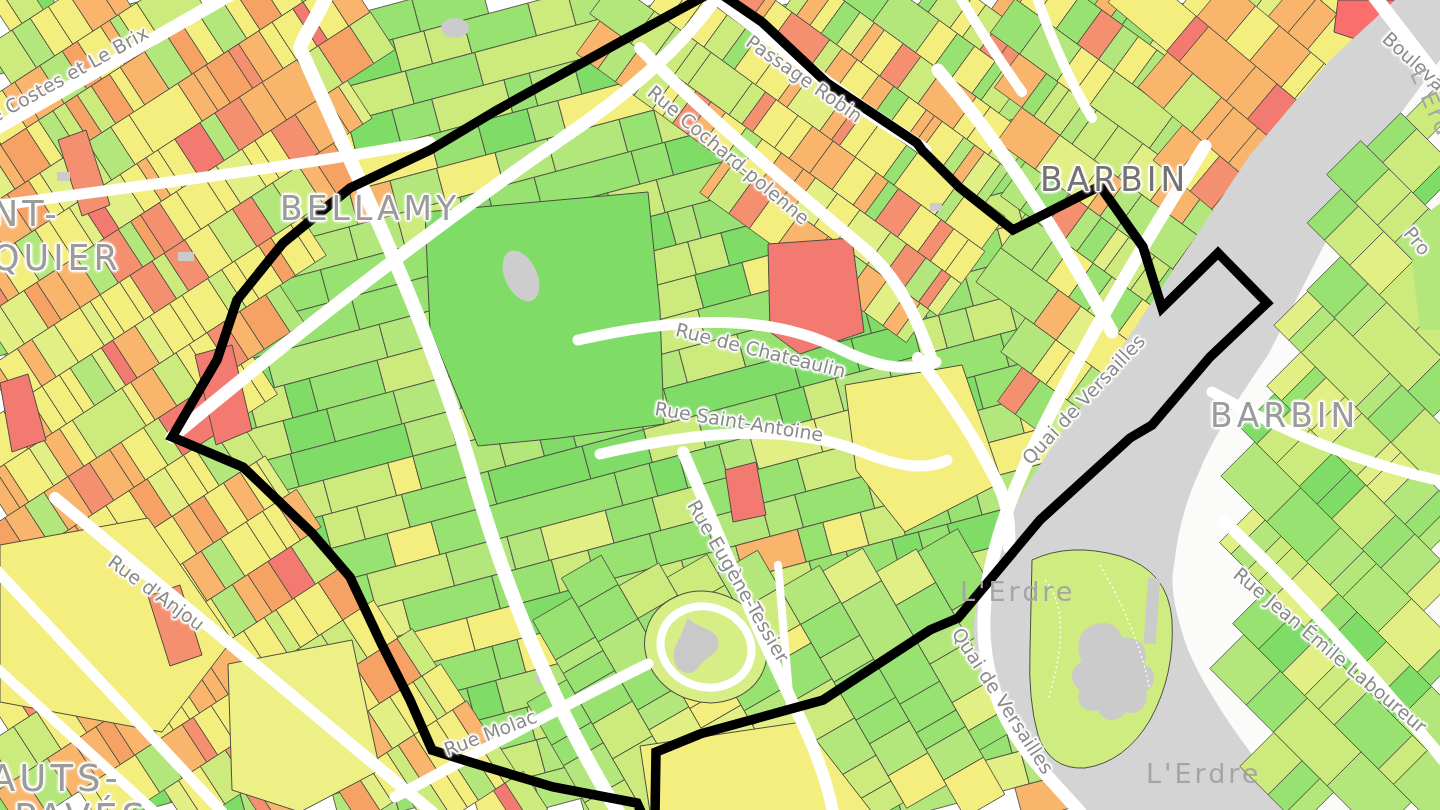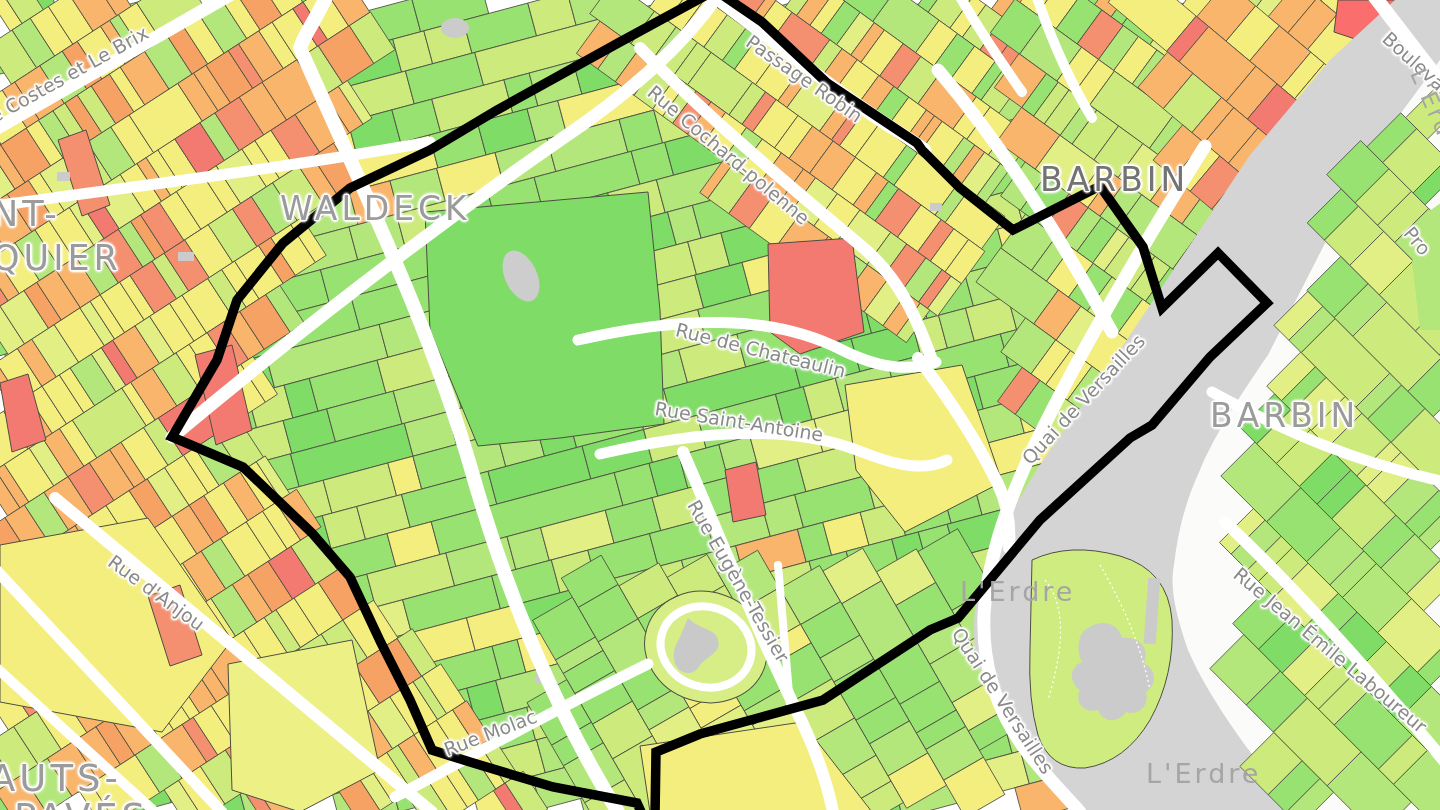--- a/index.html
+++ b/index.html
@@ -1430,21 +1430,21 @@
         <path d="M 1368,-12 L 1445,88" stroke-width="14"></path>
         <path d="M 1035,-8 C 1052,42 1070,82 1092,118" stroke-width="10"></path>
         <path d="M 957,-8 C 977,26 998,58 1022,92" stroke-width="10"></path>
         <path d="M 778,565 L 790,705" stroke-width="8"></path>
         <path d="M 1225,522 C 1292,585 1362,662 1445,762" stroke-width="12"></path>
         <path d="M 1212,392 C 1285,432 1355,462 1445,482" stroke-width="11"></path>
       </g>
       <polygon points="712,-8 620,42 497,110 430,150 350,188 283,243 237,300 217,360 172,437 243,467 312,533 350,577 381,643 410,700 432,750 470,762 553,787 637,803 643,816 655,816 656,752 700,734 823,700 930,630 958,618 1040,520 1130,438 1152,425 1210,357 1267,303 1218,253 1162,308 1143,247 1100,186 1013,230 960,188 922,150 917,143 827,83 762,22 718,-8" fill="none" stroke="#000000" stroke-width="9.5" stroke-linejoin="miter"></polygon>
     </svg>
   <div id="labels">
-      <div class="maplabel district" style="left: 280px; top: 192px; font-size: 33px; color: rgb(155, 155, 155);">WALDECK</div>
+      <div class="maplabel district" style="left: 280px; top: 192px; font-size: 33px; color: rgb(155, 155, 155);">BELLAMY</div>
       <div class="maplabel district" style="left: 1040px; top: 163px; font-size: 33px; color: #737373;">BARBIN</div>
       <div class="maplabel district" style="left: 1210px; top: 399px; font-size: 33px; color: rgb(155, 155, 155);">BARBIN</div>
       <div class="maplabel district" style="left: -8px; top: 196px; font-size: 35px; color: rgb(155, 155, 155);">NT-</div>
       <div class="maplabel district" style="left: -8px; top: 240px; font-size: 35px; color: rgb(155, 155, 155);">QUIER</div>
       <div class="maplabel district" style="left: -10px; top: 760px; font-size: 37px; color: rgb(155, 155, 155);">AUTS-</div>
       <div class="maplabel district" style="left: 14px; top: 799px; font-size: 37px; color: rgb(155, 155, 155);">PAVÉS</div>
       <div class="maplabel street" style="left: -30px; top: 120px; font-size: 19px; transform: rotate(-29deg); color: rgb(138, 138, 138);">Rue Costes et Le Brix</div>
       <div class="maplabel street" style="left: 650px; top: 80px; font-size: 19px; transform: rotate(40deg); color: rgb(138, 138, 138);">Rue Cochard-polenne</div>
       <div class="maplabel street" style="left: 748px; top: 30px; font-size: 19px; transform: rotate(35deg); color: rgb(138, 138, 138);">Passage Robin</div>
       <div class="maplabel street" style="left: 676px; top: 320px; font-size: 19px; transform: rotate(14deg); color: rgb(138, 138, 138);">Rue de Chateaulin</div>

